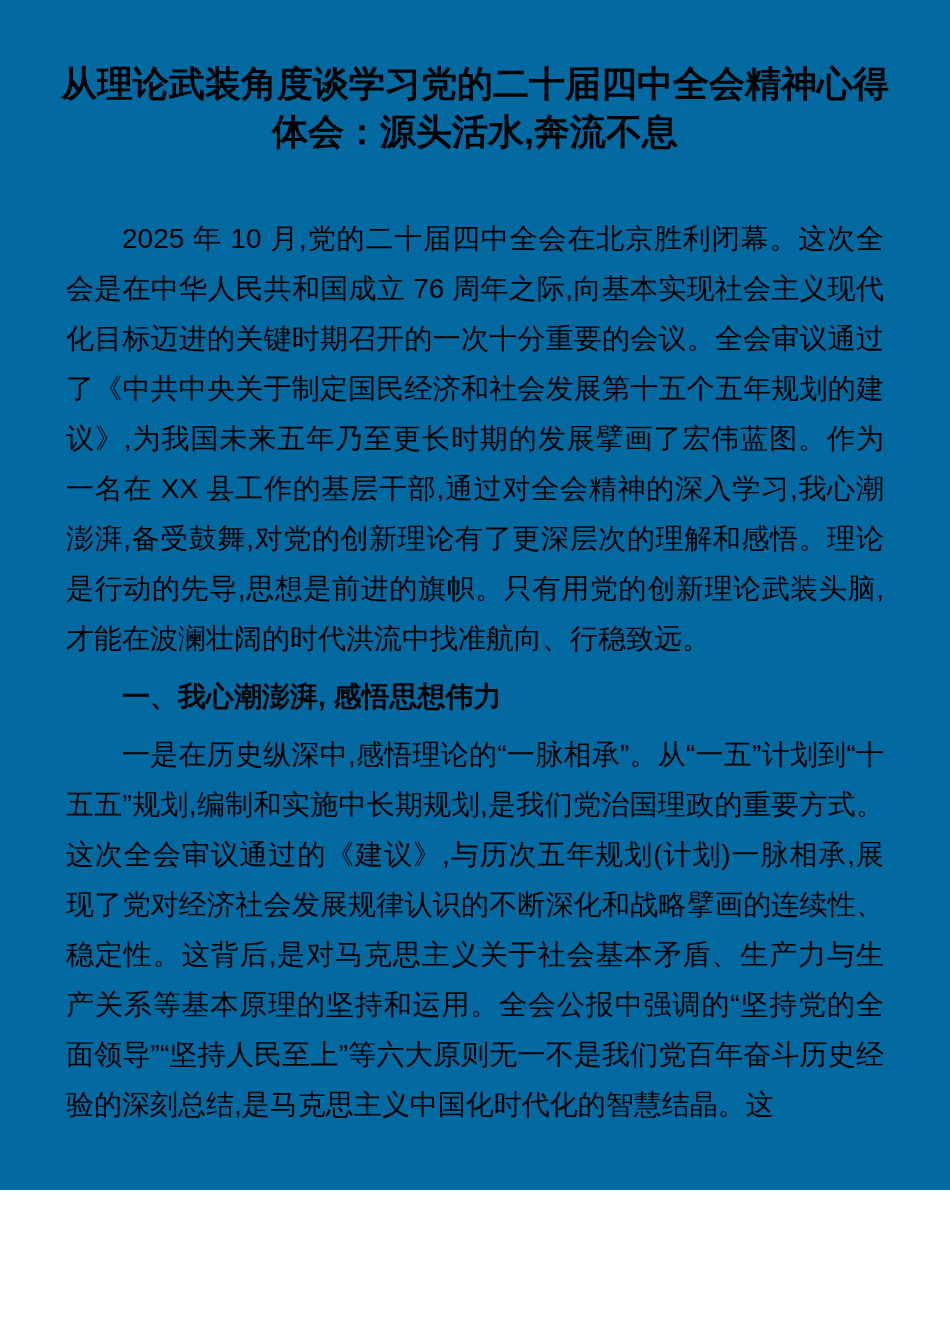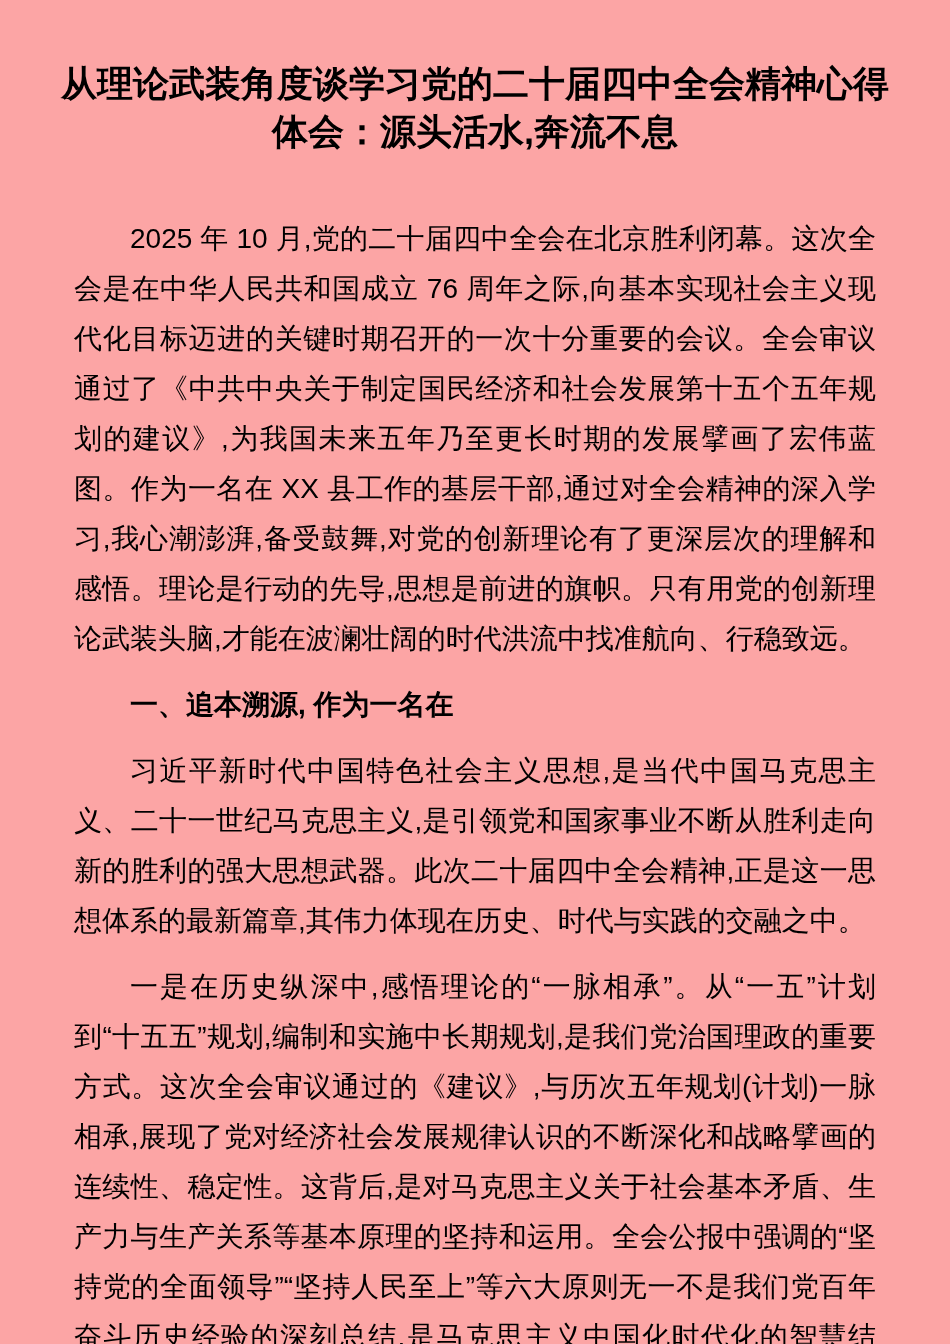--- a/index.html
+++ b/index.html
@@ -10,34 +10,34 @@
   body {
     width: 950px;
     height: 1344px;
     overflow: hidden;
     font-family: "Liberation Sans", sans-serif;
     color: #000000;
   }
   .page {
     box-sizing: border-box;
     width: 950px;
-    height: 1344px;
-    background: #fca5a5;
+    height: 1190px;
+    background: #0369a1;
     padding: 60px 58px 16px 58px;
   }
   .doc-title {
     margin: 0 0 58px 0;
     font-size: 36px;
     line-height: 48px;
     font-weight: 700;
     text-align: center;
     color: #000000;
   }
   .para {
-    margin: 16px;
+    margin: 8px;
     font-size: 28px;
     line-height: 50px;
     text-align: justify;
     text-justify: inter-ideograph;
     text-indent: 2em;
     color: #000000;
     overflow-wrap: break-word;
   }
   .section-heading {
     font-weight: 700;
@@ -48,19 +48,18 @@
 </style>
 </head>
 <body>
 
 <div class="page">
 
   <h1 class="doc-title">从理论武装角度谈学习党的二十届四中全会精神心得体会：源头活水,奔流不息</h1>
 
   <p class="para">2025 年 10 月,党的二十届四中全会在北京胜利闭幕。这次全会是在中华人民共和国成立 76 周年之际,向基本实现社会主义现代化目标迈进的关键时期召开的一次十分重要的会议。全会审议通过了《中共中央关于制定国民经济和社会发展第十五个五年规划的建议》,为我国未来五年乃至更长时期的发展擘画了宏伟蓝图。作为一名在 XX 县工作的基层干部,通过对全会精神的深入学习,我心潮澎湃,备受鼓舞,对党的创新理论有了更深层次的理解和感悟。理论是行动的先导,思想是前进的旗帜。只有用党的创新理论武装头脑,才能在波澜壮阔的时代洪流中找准航向、行稳致远。</p>
 
-  <p class="para section-heading">一、追本溯源, 作为一名在</p>
+  <p class="para section-heading">一、我心潮澎湃, 感悟思想伟力</p>
 
-  <p class="para">习近平新时代中国特色社会主义思想,是当代中国马克思主义、二十一世纪马克思主义,是引领党和国家事业不断从胜利走向新的胜利的强大思想武器。此次二十届四中全会精神,正是这一思想体系的最新篇章,其伟力体现在历史、时代与实践的交融之中。</p>
 
   <p class="para"><b class="lead-bold">一是</b><span>在历史纵深中,感悟理论的“一脉相承”。从“一五”计划到“十五五”规划,编制和实施中长期规划,是我们党治国理政的重要方式。这次全会审议通过的《建议》,与历次五年规划(计划)一脉相承,展现了党对经济社会发展规律认识的不断深化和战略擘画的连续性、稳定性。这背后,是对马克思主义关于社会基本矛盾、生产力与生产关系等基本原理的坚持和运用。全会公报中强调的“坚持党的全面领导”“坚持人民至上”等六大原则无一不是我们党百年奋斗历史经验的深刻总结,是马克思主义中国化时代化的智慧结晶。这</span></p>
 
 </div>
 
 </body></html>

